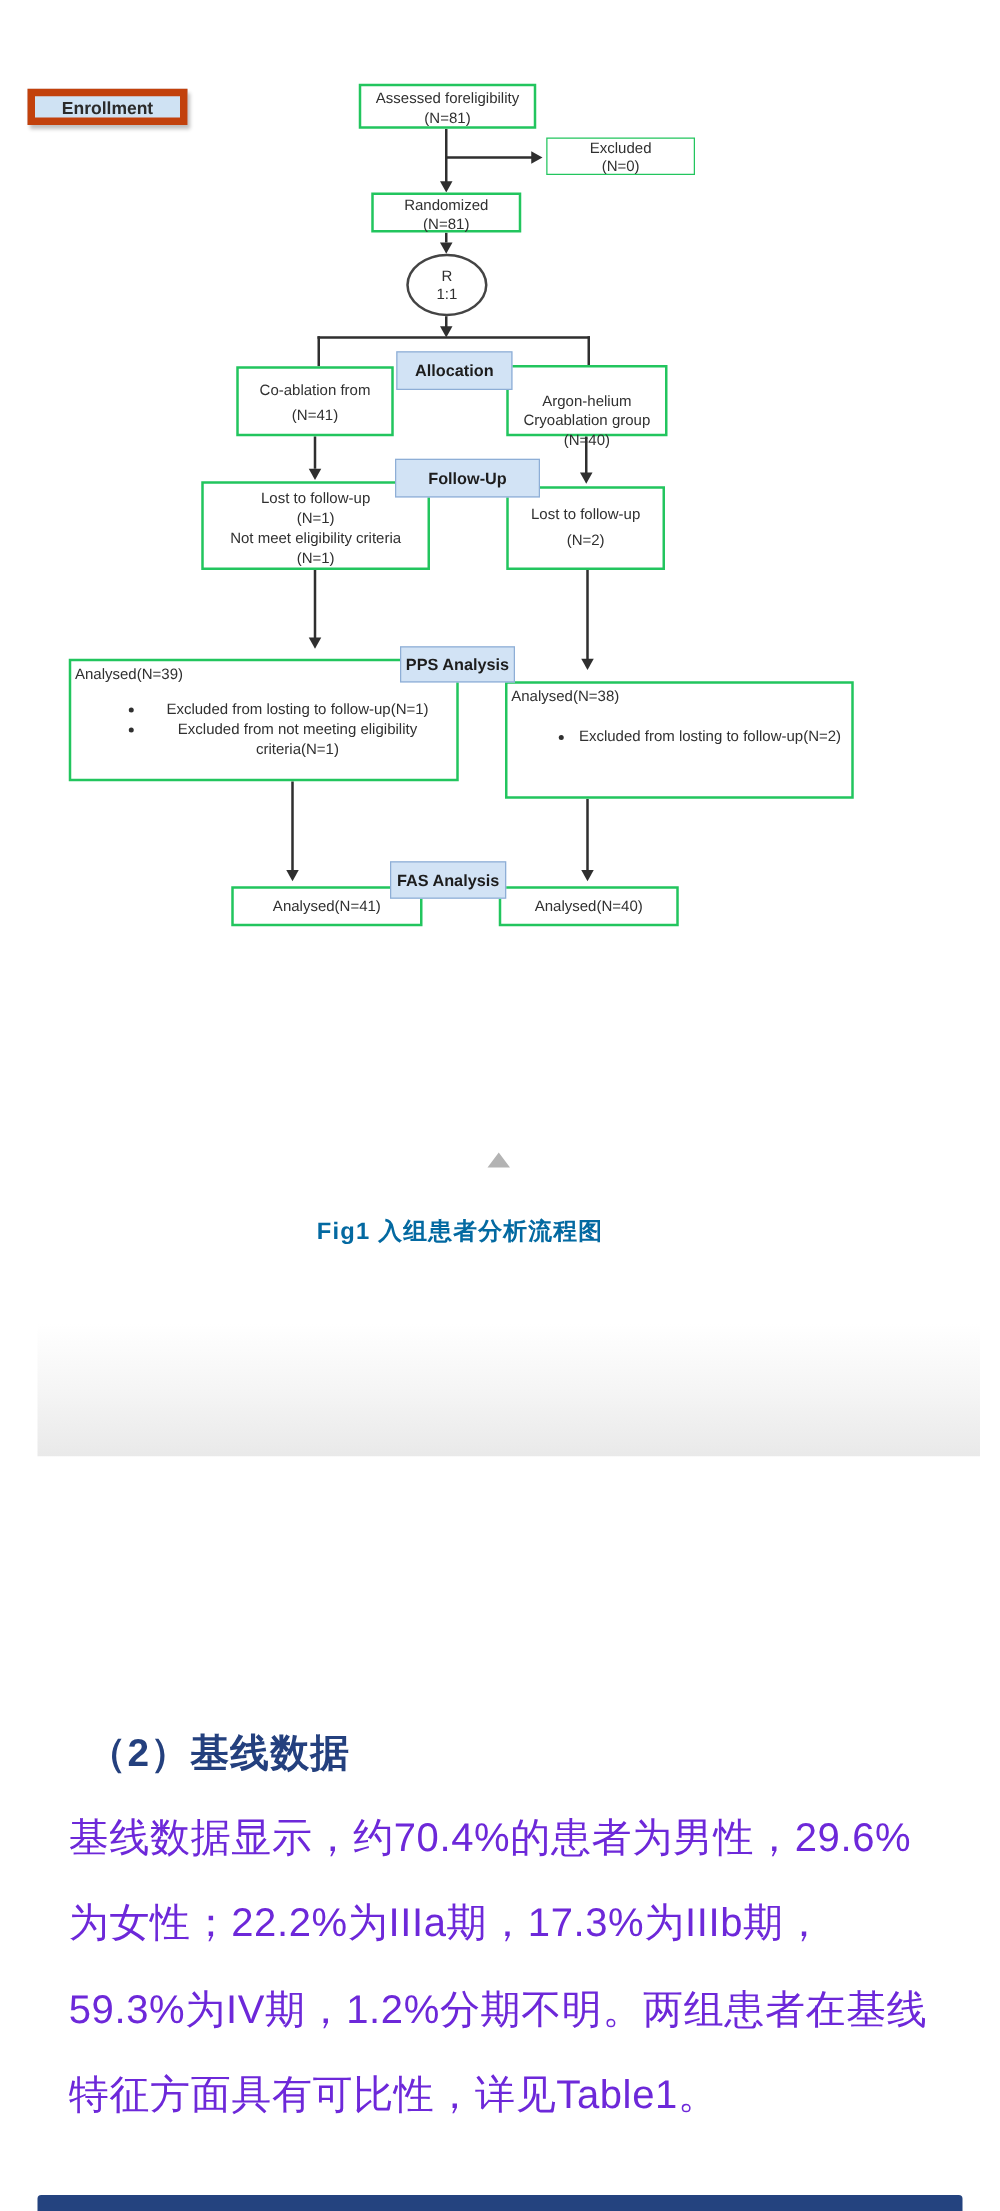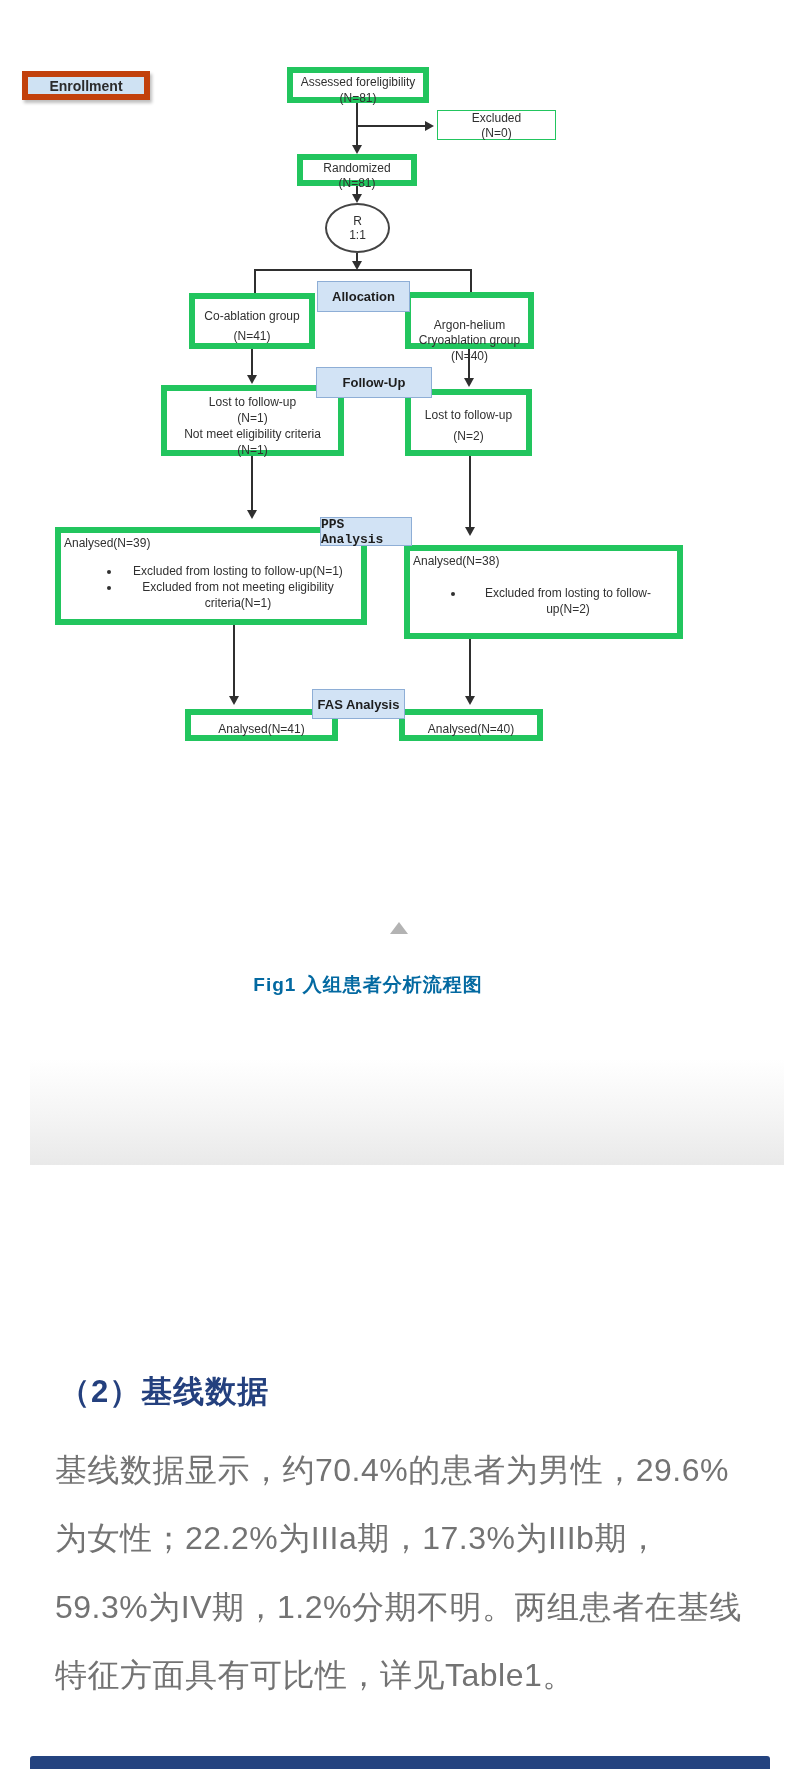--- a/index.html
+++ b/index.html
@@ -2,21 +2,21 @@
 <html><head>
 <meta charset="utf-8">
 <style>
   html,body{margin:0;padding:0;}
   body{
     width:800px;height:1769px;position:relative;background:#ffffff;
     font-family:"Liberation Sans","DejaVu Sans",sans-serif;overflow:hidden;
   }
   
   .node{
-    position:absolute;background:#ffffff;border:6px solid #22c55e;
+    position:absolute;background:#ffffff;border:2px solid #22c55e;
     box-sizing:border-box;color:#303030;font-size:12px;text-align:center;z-index:2;
   }
   .node .ln{line-height:16px;}
   .vl{position:absolute;width:2px;background:#2f2f2f;z-index:1;}
   .hl{position:absolute;height:2px;background:#2f2f2f;z-index:1;}
   .ah{position:absolute;width:0;height:0;z-index:1;}
   .ah-down{border-left:5px solid transparent;border-right:5px solid transparent;border-top:9px solid #2f2f2f;}
   .ah-right{border-top:5px solid transparent;border-bottom:5px solid transparent;border-left:9px solid #2f2f2f;}
   .stage{
     position:absolute;background:#d2e3f5;border:1px solid #8eaed6;box-sizing:border-box;
@@ -45,25 +45,25 @@
   }
   .caption{
     position:absolute;left:0;top:972px;width:736px;text-align:center;
     font-size:19px;font-weight:bold;color:#0369a1;letter-spacing:1px;
   }
   .fade-band{
     position:absolute;left:30px;top:1059px;width:754px;height:106px;
     background:linear-gradient(to bottom,#ffffff 0%,#f4f4f4 55%,#e9e9e9 100%);
   }
   .heading{
-    position:absolute;left:55px;top:1367px;margin:4px;
+    position:absolute;left:55px;top:1367px;margin:15px;
     font-size:31px;font-weight:bold;color:#24407e;letter-spacing:1px;
   }
   .pline{
-    position:absolute;left:55px;width:720px;font-size:32px;color:#737373;
+    position:absolute;left:55px;width:720px;font-size:32px;color:#6d28d9;
     line-height:36px;letter-spacing:0.5px;white-space:nowrap;
   }
   .bottom-bar{
     position:absolute;left:30px;top:1756px;width:740px;height:13px;
     background:#24437f;border-radius:3px 3px 0 0;
   }
 </style>
 </head>
 <body>
 
@@ -85,21 +85,21 @@
     <div class="ln" style="line-height:15px;padding-top:1px;">Randomized</div>
     <div class="ln" style="line-height:14px;">(N=81)</div>
   </div>
 
   <div class="ellipse">
     <div>R</div>
     <div>1:1</div>
   </div>
 
   <div class="node" style="left:189px;top:293px;width:126px;height:56px;padding-top:8px;">
-    <div class="ln" style="line-height:18px;">Co-ablation group</div>
+    <div class="ln" style="line-height:18px;">Co-ablation from</div>
     <div class="ln" style="line-height:22px;">(N=41)</div>
   </div>
   <div class="node" style="left:405px;top:292px;width:129px;height:57px;padding-top:20px;">
     <div class="ln" style="line-height:15px;">Argon-helium</div>
     <div class="ln" style="line-height:15px;">Cryoablation group</div>
     <div class="ln" style="line-height:17px;">(N=40)</div>
   </div>
 
   <div class="stage" style="left:317px;top:281px;width:93px;height:31px;">Allocation</div>
   <div class="stage" style="left:316px;top:367px;width:116px;height:31px;">Follow-Up</div>
@@ -108,21 +108,21 @@
     <div class="ln">Lost to follow-up</div>
     <div class="ln">(N=1)</div>
     <div class="ln">Not meet eligibility criteria</div>
     <div class="ln">(N=1)</div>
   </div>
   <div class="node" style="left:405px;top:389px;width:127px;height:67px;padding-top:10px;">
     <div class="ln" style="line-height:20px;">Lost to follow-up</div>
     <div class="ln" style="line-height:22px;">(N=2)</div>
   </div>
 
-  <div class="stage" style="left:320px;top:517px;width:92px;height:29px;font-family:Liberation Mono, monospace;">PPS Analysis</div>
+  <div class="stage" style="left:320px;top:517px;width:92px;height:29px;">PPS Analysis</div>
 
   <div class="node" style="left:55px;top:527px;width:312px;height:98px;">
     <div class="ttl">Analysed(N=39)</div>
     <ul class="bul">
       <li>Excluded from losting to follow-up(N=1)</li>
       <li>Excluded from not meeting eligibility criteria(N=1)</li>
     </ul>
   </div>
   <div class="node" style="left:404px;top:545px;width:279px;height:94px;">
     <div class="ttl">Analysed(N=38)</div>

